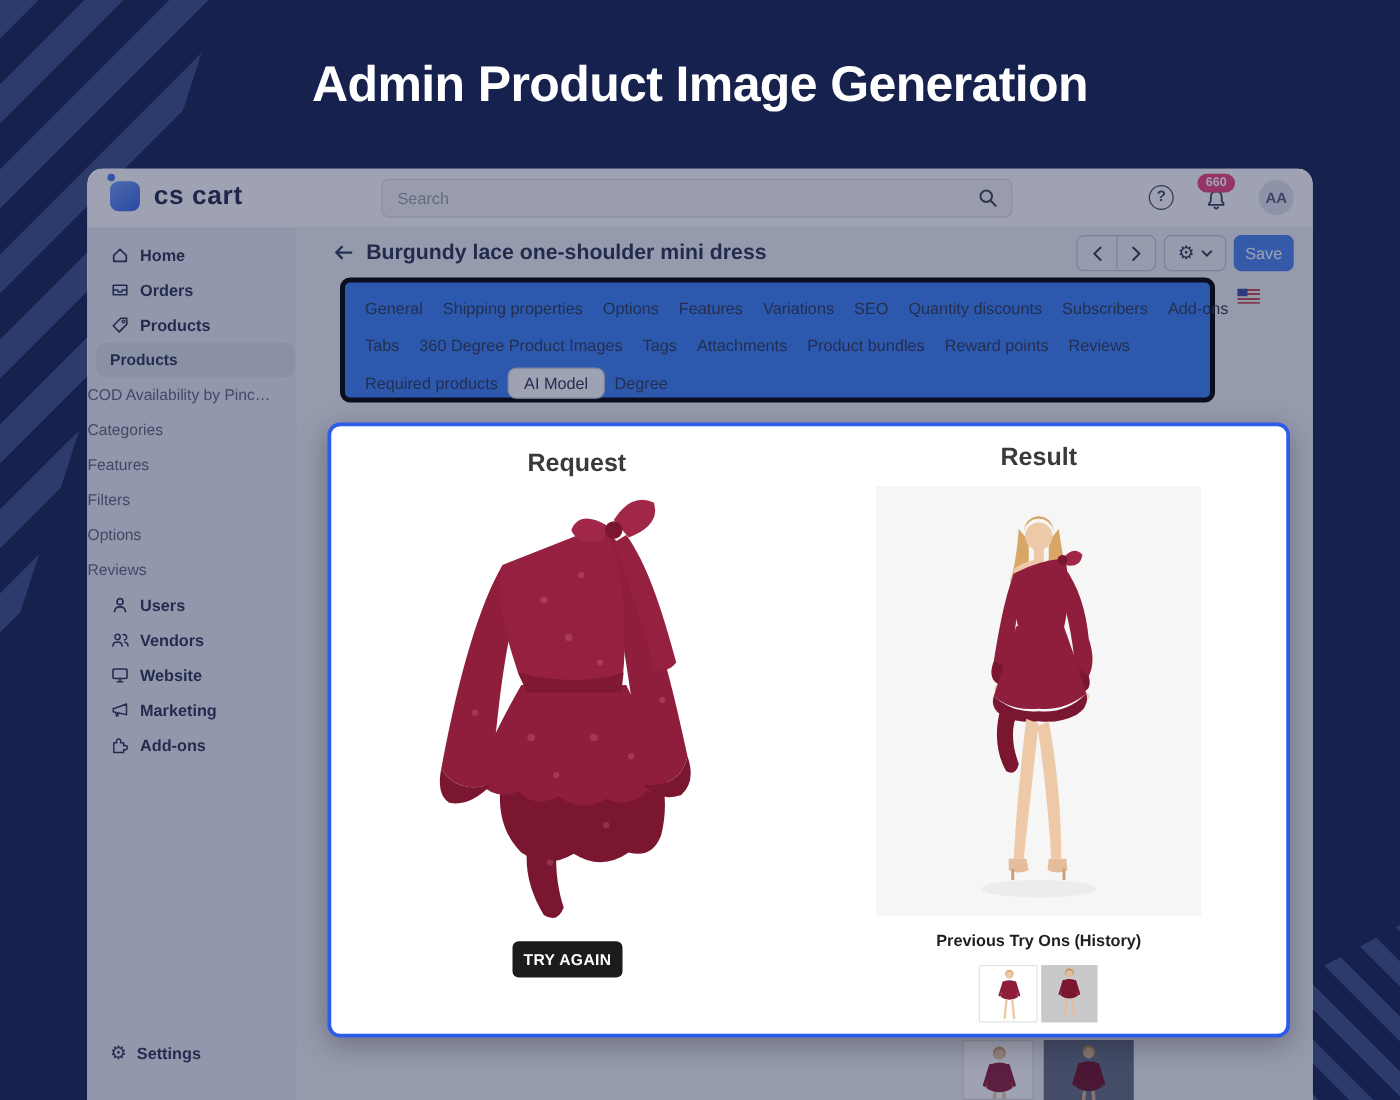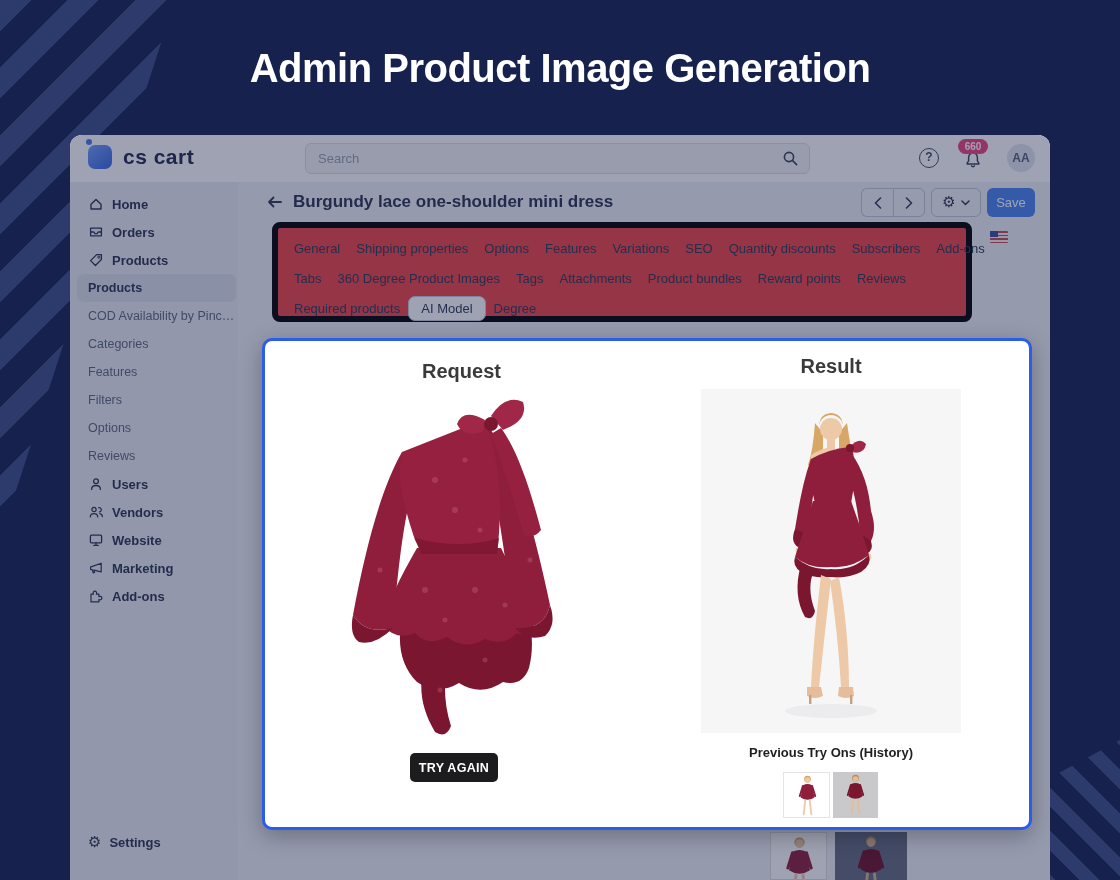--- a/index.html
+++ b/index.html
@@ -55,21 +55,21 @@
     text-align:center; line-height:15px; padding:0 5px; }
   .avatar { position:absolute; left:937px; top:9px; width:28px; height:28px;
     border-radius:50%; background:#e2e6ee; color:#596078; font-size:12px;
     font-weight:bold; text-align:center; line-height:28px; }
   
   .body-row { display:flex; height:698px; }
   .sidebar { position:relative; width:168px; background:#ebedf3; padding-top:8px; flex:none; }
   .nav-item { display:flex; align-items:center; height:28px; padding-left:18px; gap:8px;
     font-size:13px; font-weight:bold; color:#2c3454; cursor:pointer; }
   .nav-item svg { flex:none; }
-  .sub-item { display:flex; align-items:center; height:28px; padding-left:18px;
+  .sub-item { display:flex; align-items:center; height:28px; 
     font-size:12.5px; color:#5f6780; cursor:pointer; }
   .sub-item.selected { background:#dde2ec; border-radius:7px; margin:0 2px 0 7px;
     padding-left:11px; font-weight:bold; color:#2c3454; }
   .settings-item { position:absolute; bottom:24px; left:0; width:100%; }
   .gicon { font-family:"DejaVu Sans",sans-serif; font-size:15px; line-height:1; color:#2c3454; }
   
   .main { position:relative; flex:1; background:#f0f2f6; }
   .back-arrow { position:absolute; left:28px; top:11px; width:18px; height:18px; cursor:pointer; }
   .page-title { position:absolute; left:55px; top:10px; font-size:17px; font-weight:bold; color:#2b3352; }
   .pagenav { position:absolute; left:623px; top:6px; display:flex; }
@@ -77,21 +77,21 @@
     display:flex; align-items:center; justify-content:center; cursor:pointer; }
   .pagenav .pn:first-child { border-radius:6px 0 0 6px; border-right:none; }
   .pagenav .pn:last-child { border-radius:0 6px 6px 0; }
   .gear-btn { position:absolute; left:693px; top:6px; width:50px; height:29px;
     background:#f2f4f8; border:1px solid #c2c8d6; border-radius:6px;
     display:flex; align-items:center; justify-content:center; gap:5px; cursor:pointer; }
   .save-btn { position:absolute; left:749px; top:6px; width:48px; height:29px;
     background:#4a84f2; border:none; border-radius:6px; color:#fff; font-size:13px;
     font-family:"Liberation Sans",sans-serif; cursor:pointer; }
   .tab-box { position:absolute; left:34px; top:40px; width:700px; height:100px;
-    background:#ef4444; border:6px solid #000000; border-radius:8px; padding:5px 8px; }
+    background:#3b82f6; border:4px solid #000000; border-radius:8px; padding:5px 8px; }
   .tab-row { display:flex; align-items:center; height:30px; }
   .tab { font-size:13px; color:#2e3756; padding:4px 8px; white-space:nowrap; cursor:pointer; }
   .tab.selected { background:#ffffff; border:1px solid #c9cfdc; border-radius:7px; padding:4px 12px; }
   .flag { position:absolute; left:752px; top:49px; width:18px; height:12px;
     background:repeating-linear-gradient(180deg,#cc4b52 0 1.8px,#f2f2f2 1.8px 3.6px);
     border-radius:1px; }
   .flag::before { content:""; position:absolute; left:0; top:0; width:8px; height:6px; background:#3b4ea3; }
   
   .bthumb { position:absolute; top:650px; height:48px; overflow:hidden; }
   .bthumb.b1 { left:532px; width:57px; background:#fff; border:1px solid #ddd; }

